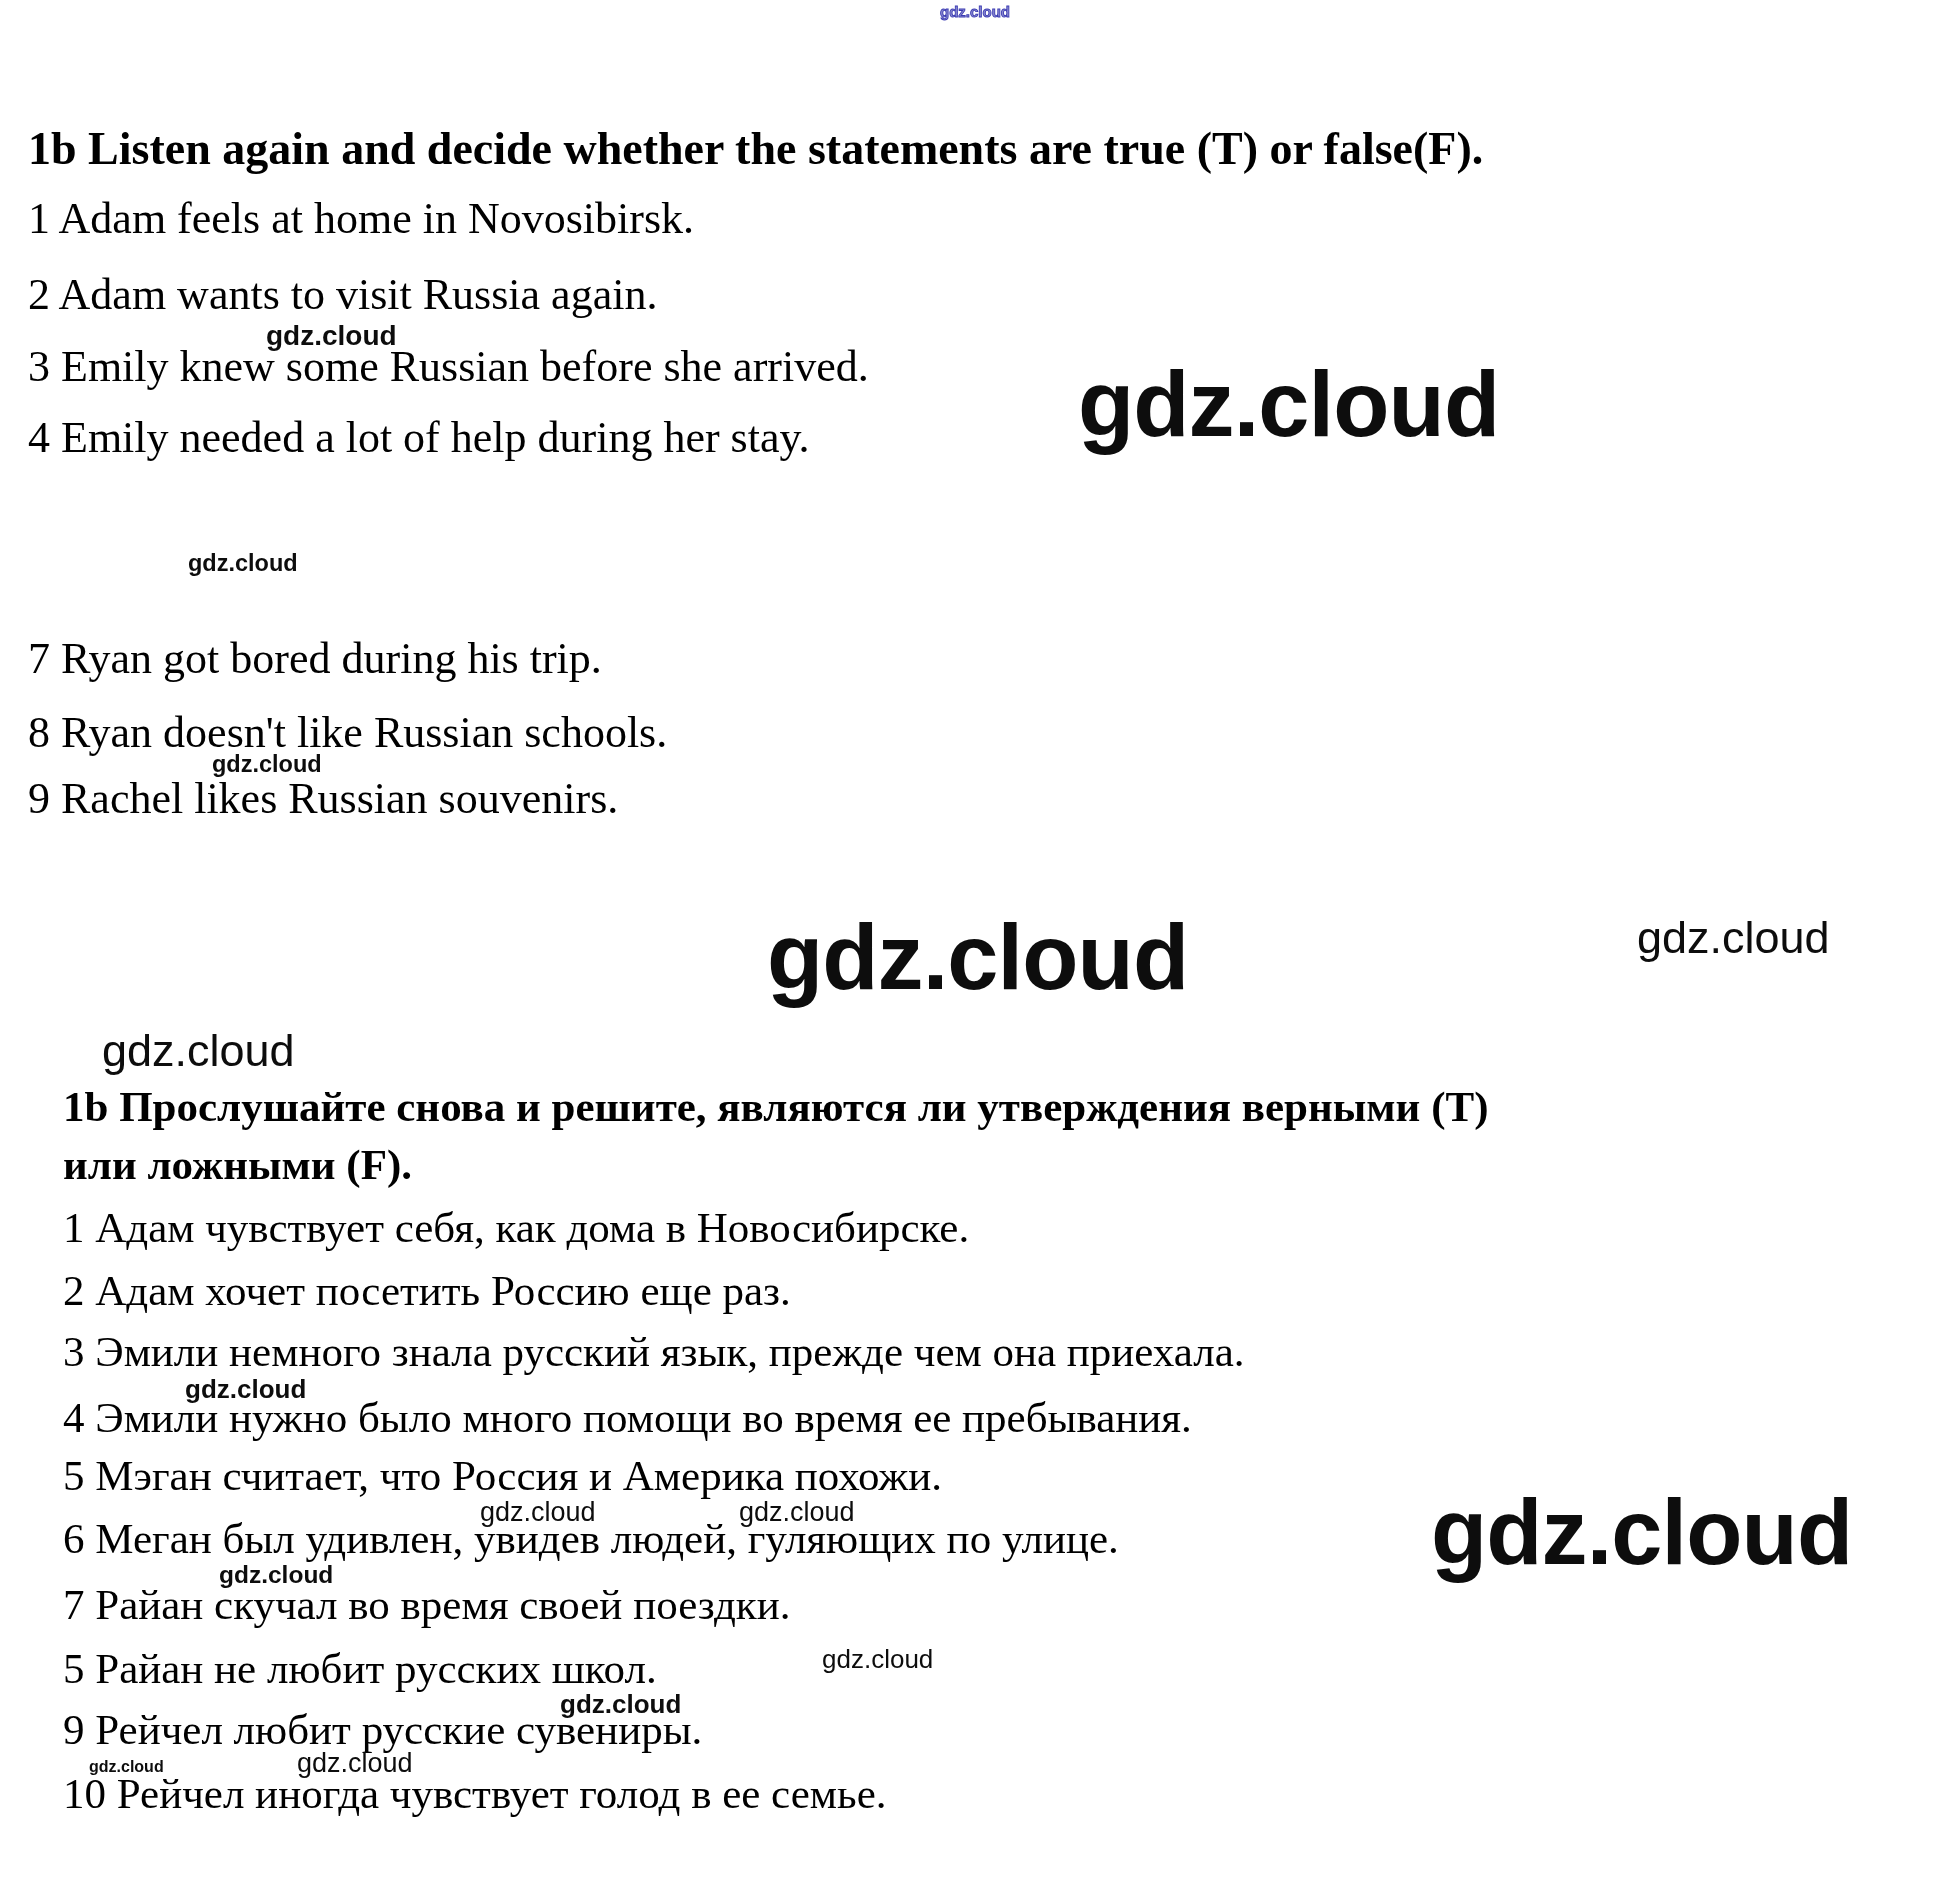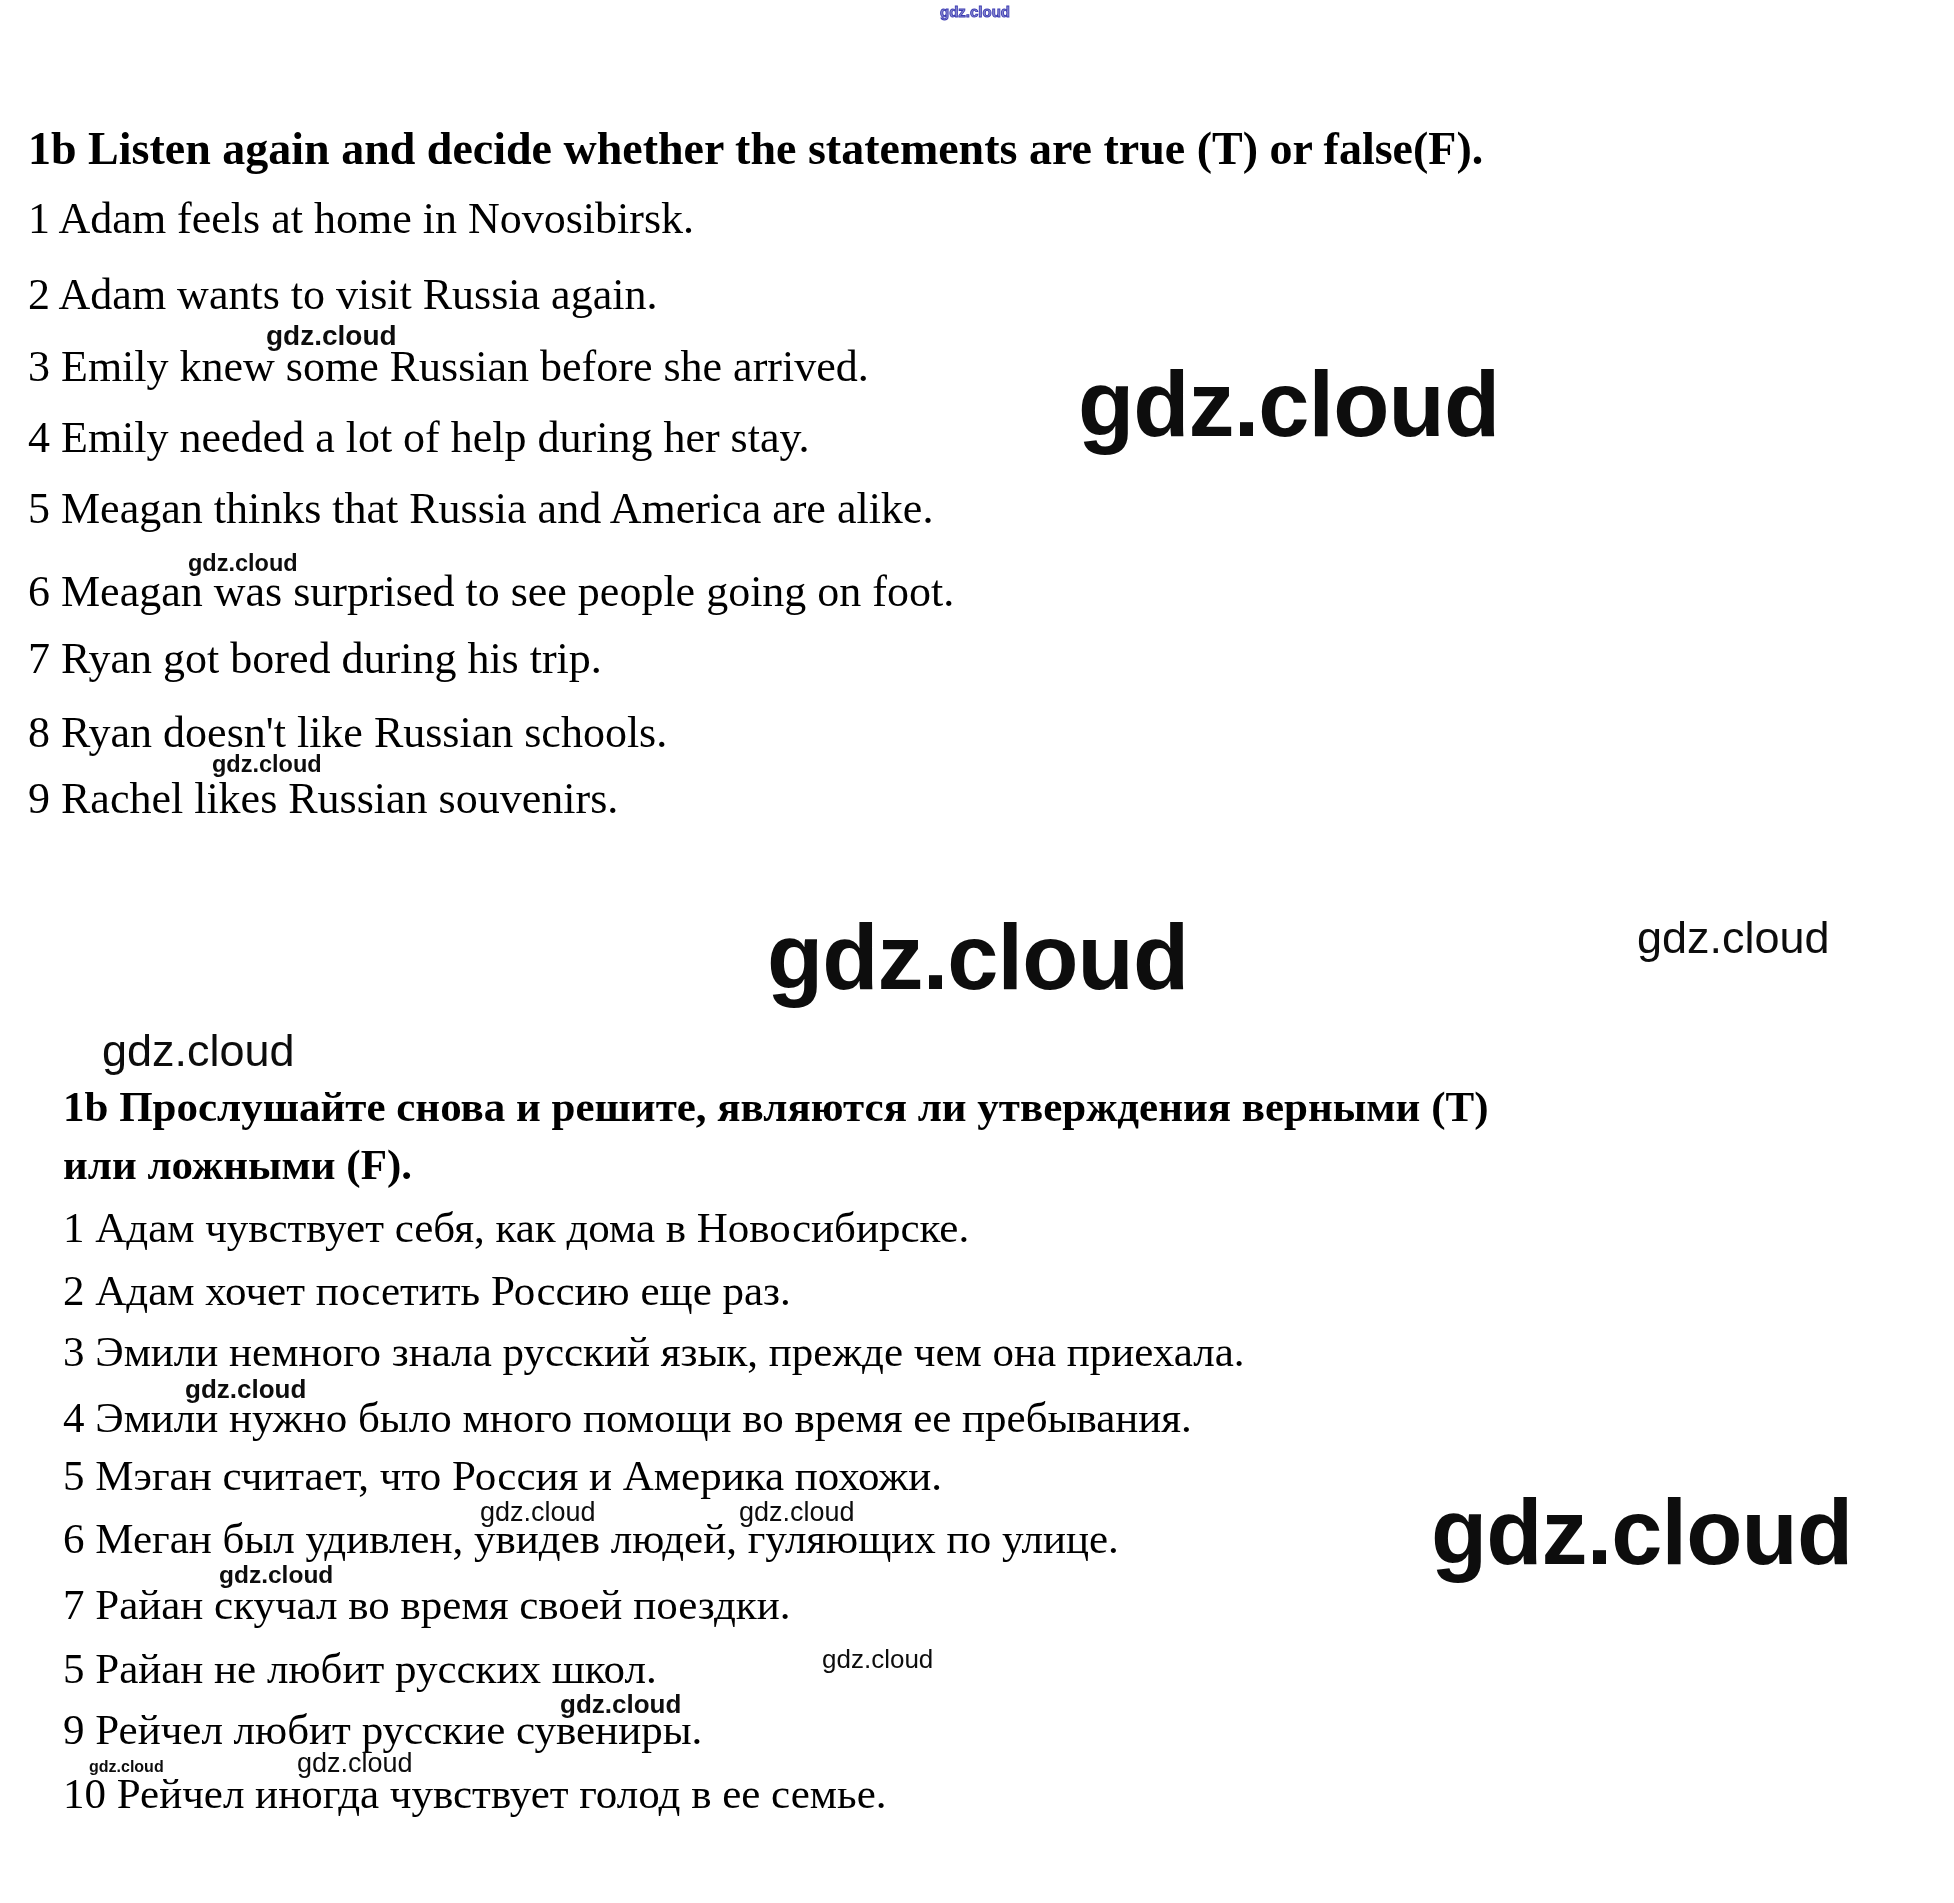--- a/index.html
+++ b/index.html
@@ -50,22 +50,20 @@
 
 <div class="page">
 
   <span class="wm wm-top">gdz.cloud</span>
 
   <div class="line heading" style="top:126px">1b Listen again and decide whether the statements are true (T) or false(F).</div>
   <div class="line" style="top:197px">1 Adam feels at home in Novosibirsk.</div>
   <div class="line" style="top:273px">2 Adam wants to visit Russia again.</div>
   <div class="line" style="top:345px">3 Emily knew some Russian before she arrived.</div>
   <div class="line" style="top:416px">4 Emily needed a lot of help during her stay.</div>
-  <div class="line" style="top:487px">5 Meagan thinks that Russia and America are alike.</div>
-  <div class="line" style="top:570px">6 Meagan was surprised to see people going on foot.</div>
   <div class="line" style="top:637px">7 Ryan got bored during his trip.</div>
   <div class="line" style="top:711px">8 Ryan doesn't like Russian schools.</div>
   <div class="line" style="top:777px">9 Rachel likes Russian souvenirs.</div>
 
   <span class="wm wm-sm  wm-above-3en">gdz.cloud</span>
   <span class="wm wm-big wm-bigright-en">gdz.cloud</span>
   <span class="wm wm-sm  wm-above-6en">gdz.cloud</span>
   <span class="wm wm-sm  wm-above-9en">gdz.cloud</span>
   <span class="wm wm-big wm-bigcenter">gdz.cloud</span>
   <span class="wm wm-med wm-rightmed">gdz.cloud</span>

